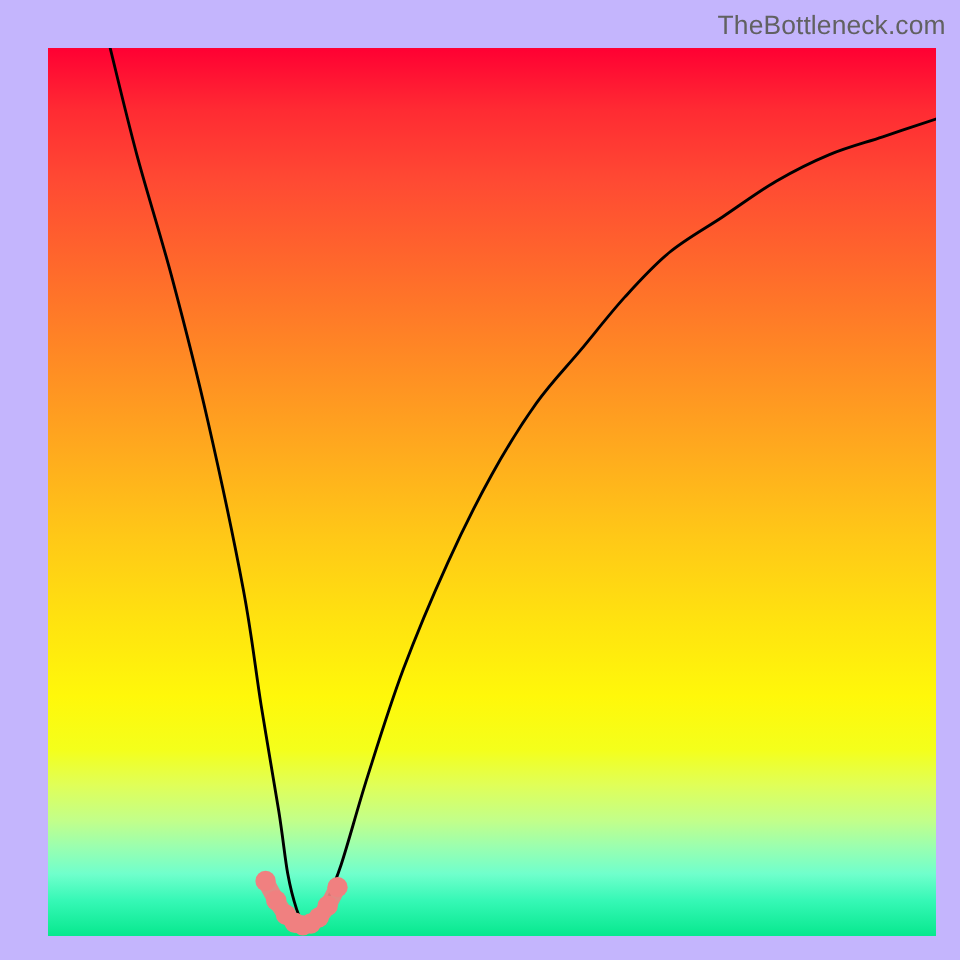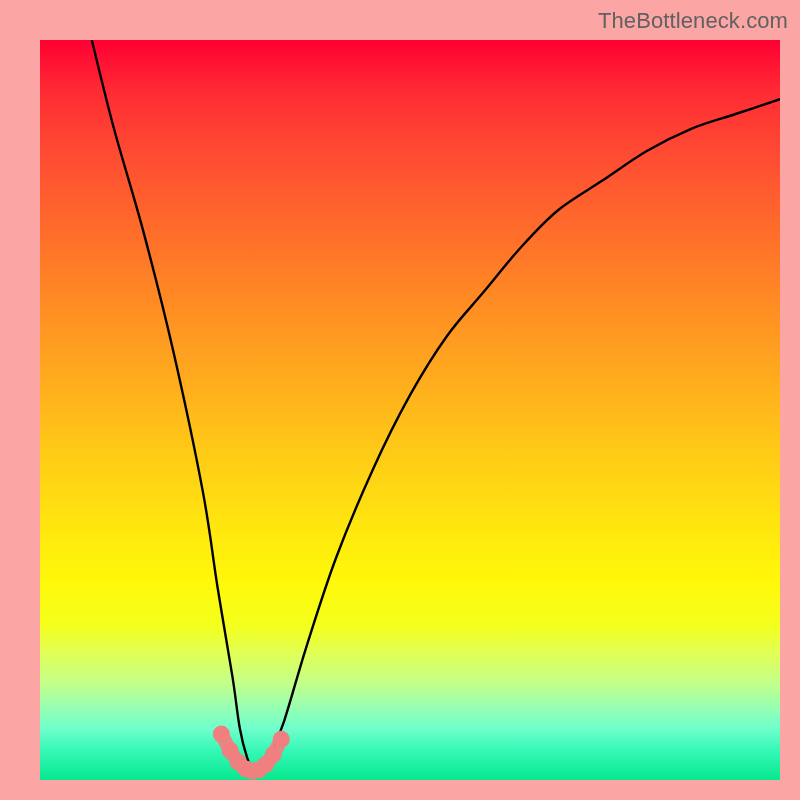--- a/index.html
+++ b/index.html
@@ -10,21 +10,21 @@
     overflow: hidden;
     background: #000;
     font-family: Arial, Helvetica, sans-serif;
   }
   .frame {
     position: absolute;
     left: 0;
     top: 0;
     width: 800px;
     height: 800px;
-    background: #fca5a5;
+    background: #c4b5fd;
   }
   .plot-area {
     position: absolute;
     left: 40px;
     top: 40px;
     width: 740px;
     height: 740px;
     background: linear-gradient(
       to bottom,
       #ff0033 0%,

